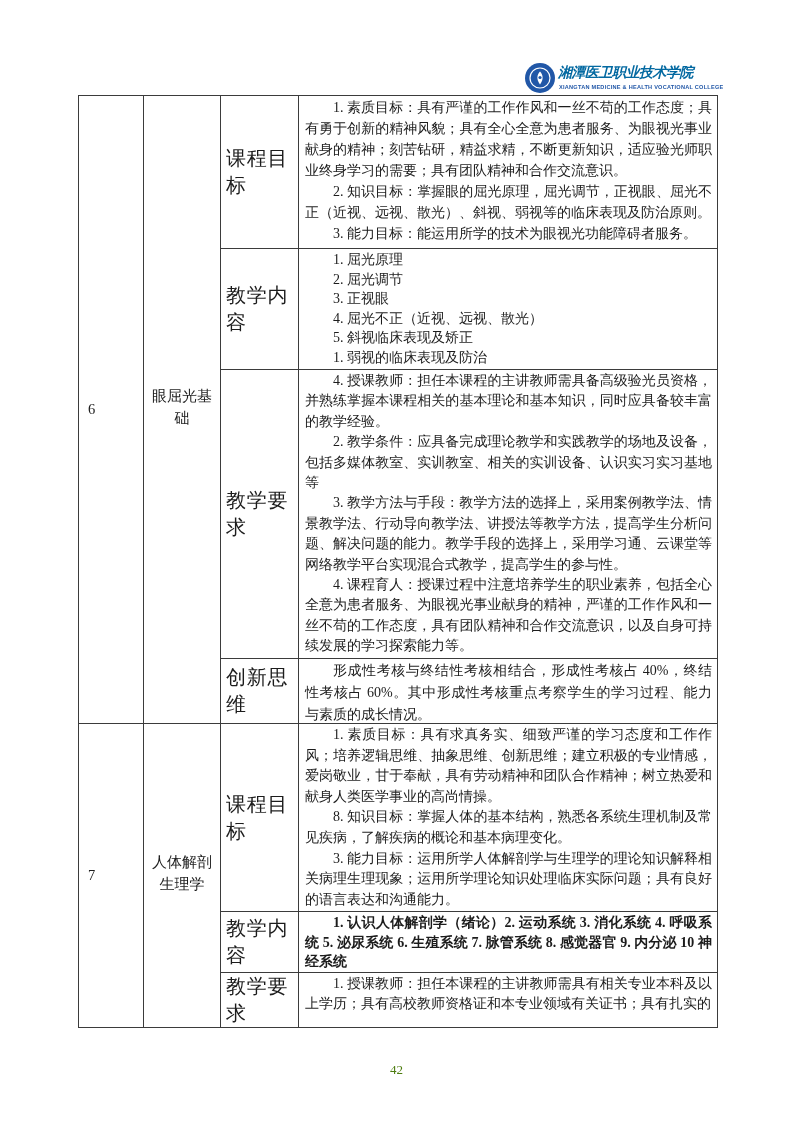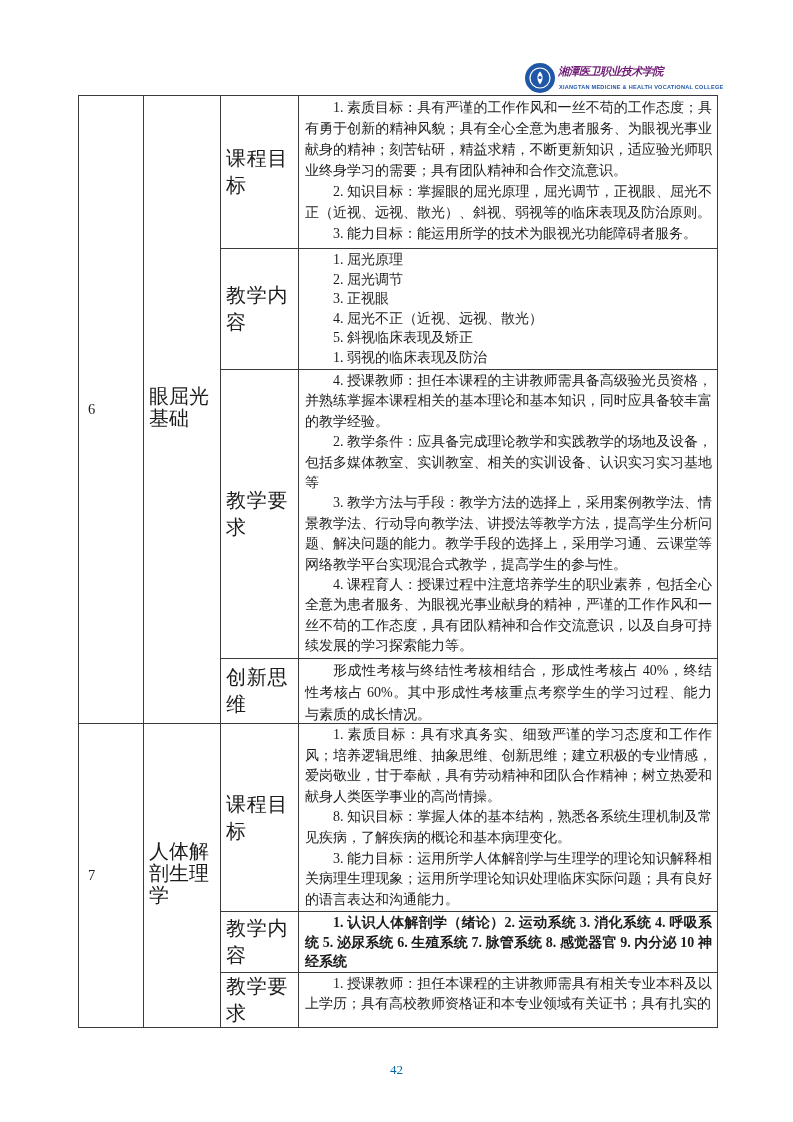--- a/index.html
+++ b/index.html
@@ -11,24 +11,24 @@
     overflow: hidden;
     font-family: "Liberation Serif", "DejaVu Serif", serif;
     color: #1c1c1c;
   }
 
   
   .logo-wrap { position: absolute; left: 525px; top: 61px; height: 36px; }
   .emblem { position: absolute; left: 0; top: 2px; width: 30px; height: 30px; }
   .logo-text { position: absolute; left: 33px; top: 0; width: 170px; }
   .logo-zh {
-    font-family: Liberation Mono, monospace;
+    font-family: Liberation Sans, sans-serif;
     font-style: italic; font-weight: bold;
-    font-size: 11px; letter-spacing: -0.5px;
-    color: #701a75; white-space: nowrap; line-height: 22px;
+    font-size: 14px; letter-spacing: -0.5px;
+    color: #0369a1; white-space: nowrap; line-height: 22px;
   }
   .logo-en {
     position: absolute; left: 1px; top: 23px;
     font-family: "Liberation Sans", "DejaVu Sans", sans-serif;
     font-weight: bold; font-size: 9px; letter-spacing: 0.4px;
     color: #2157a7; white-space: nowrap;
     transform: scale(0.62); transform-origin: 0 0;
   }
 
   
@@ -36,38 +36,38 @@
     position: absolute; left: 78px; top: 95px;
     width: 639px;
     border-collapse: collapse; table-layout: fixed;
   }
   table.syllabus td { border: 1px solid #3b3b3b; overflow: hidden; }
   td.col-no {
     vertical-align: middle; text-align: left;
     padding: 0 0 0 9px; font-size: 14.5px;
   }
   td.col-name {
-    vertical-align: middle; text-align: left;
-    padding: 0 5px 6px 5px; font-size: 20px; line-height: 22px;
+    vertical-align: middle; text-align: center;
+    padding: 0 5px 6px 5px; font-size: 15px; line-height: 22px;
   }
   td.col-label {
     vertical-align: middle; text-align: left;
     padding: 0 2px 0 5px; font-size: 20px; letter-spacing: 0.8px;
   }
   td.col-content { vertical-align: top; padding: 0; }
   .cell-inner { padding: 1px 5px 1px 6px; overflow: hidden; }
   .cell-inner p {
     margin: 0; font-size: 14px; text-indent: 2em;
     text-align: justify;
   }
 
   
   .page-number {
     position: absolute; top: 1062px; left: 0; width: 100%;
-    text-align: center; font-size: 13px; color: #0369a1;
+    text-align: center; font-size: 13px; color: #4d7c0f;
   }
 </style>
 </head>
 <body>
 
 <div class="page">
 
   <div class="logo-wrap">
     <svg class="emblem" viewBox="0 0 30 30">
       <circle cx="15" cy="15" r="15" fill="#2157a7"></circle>

